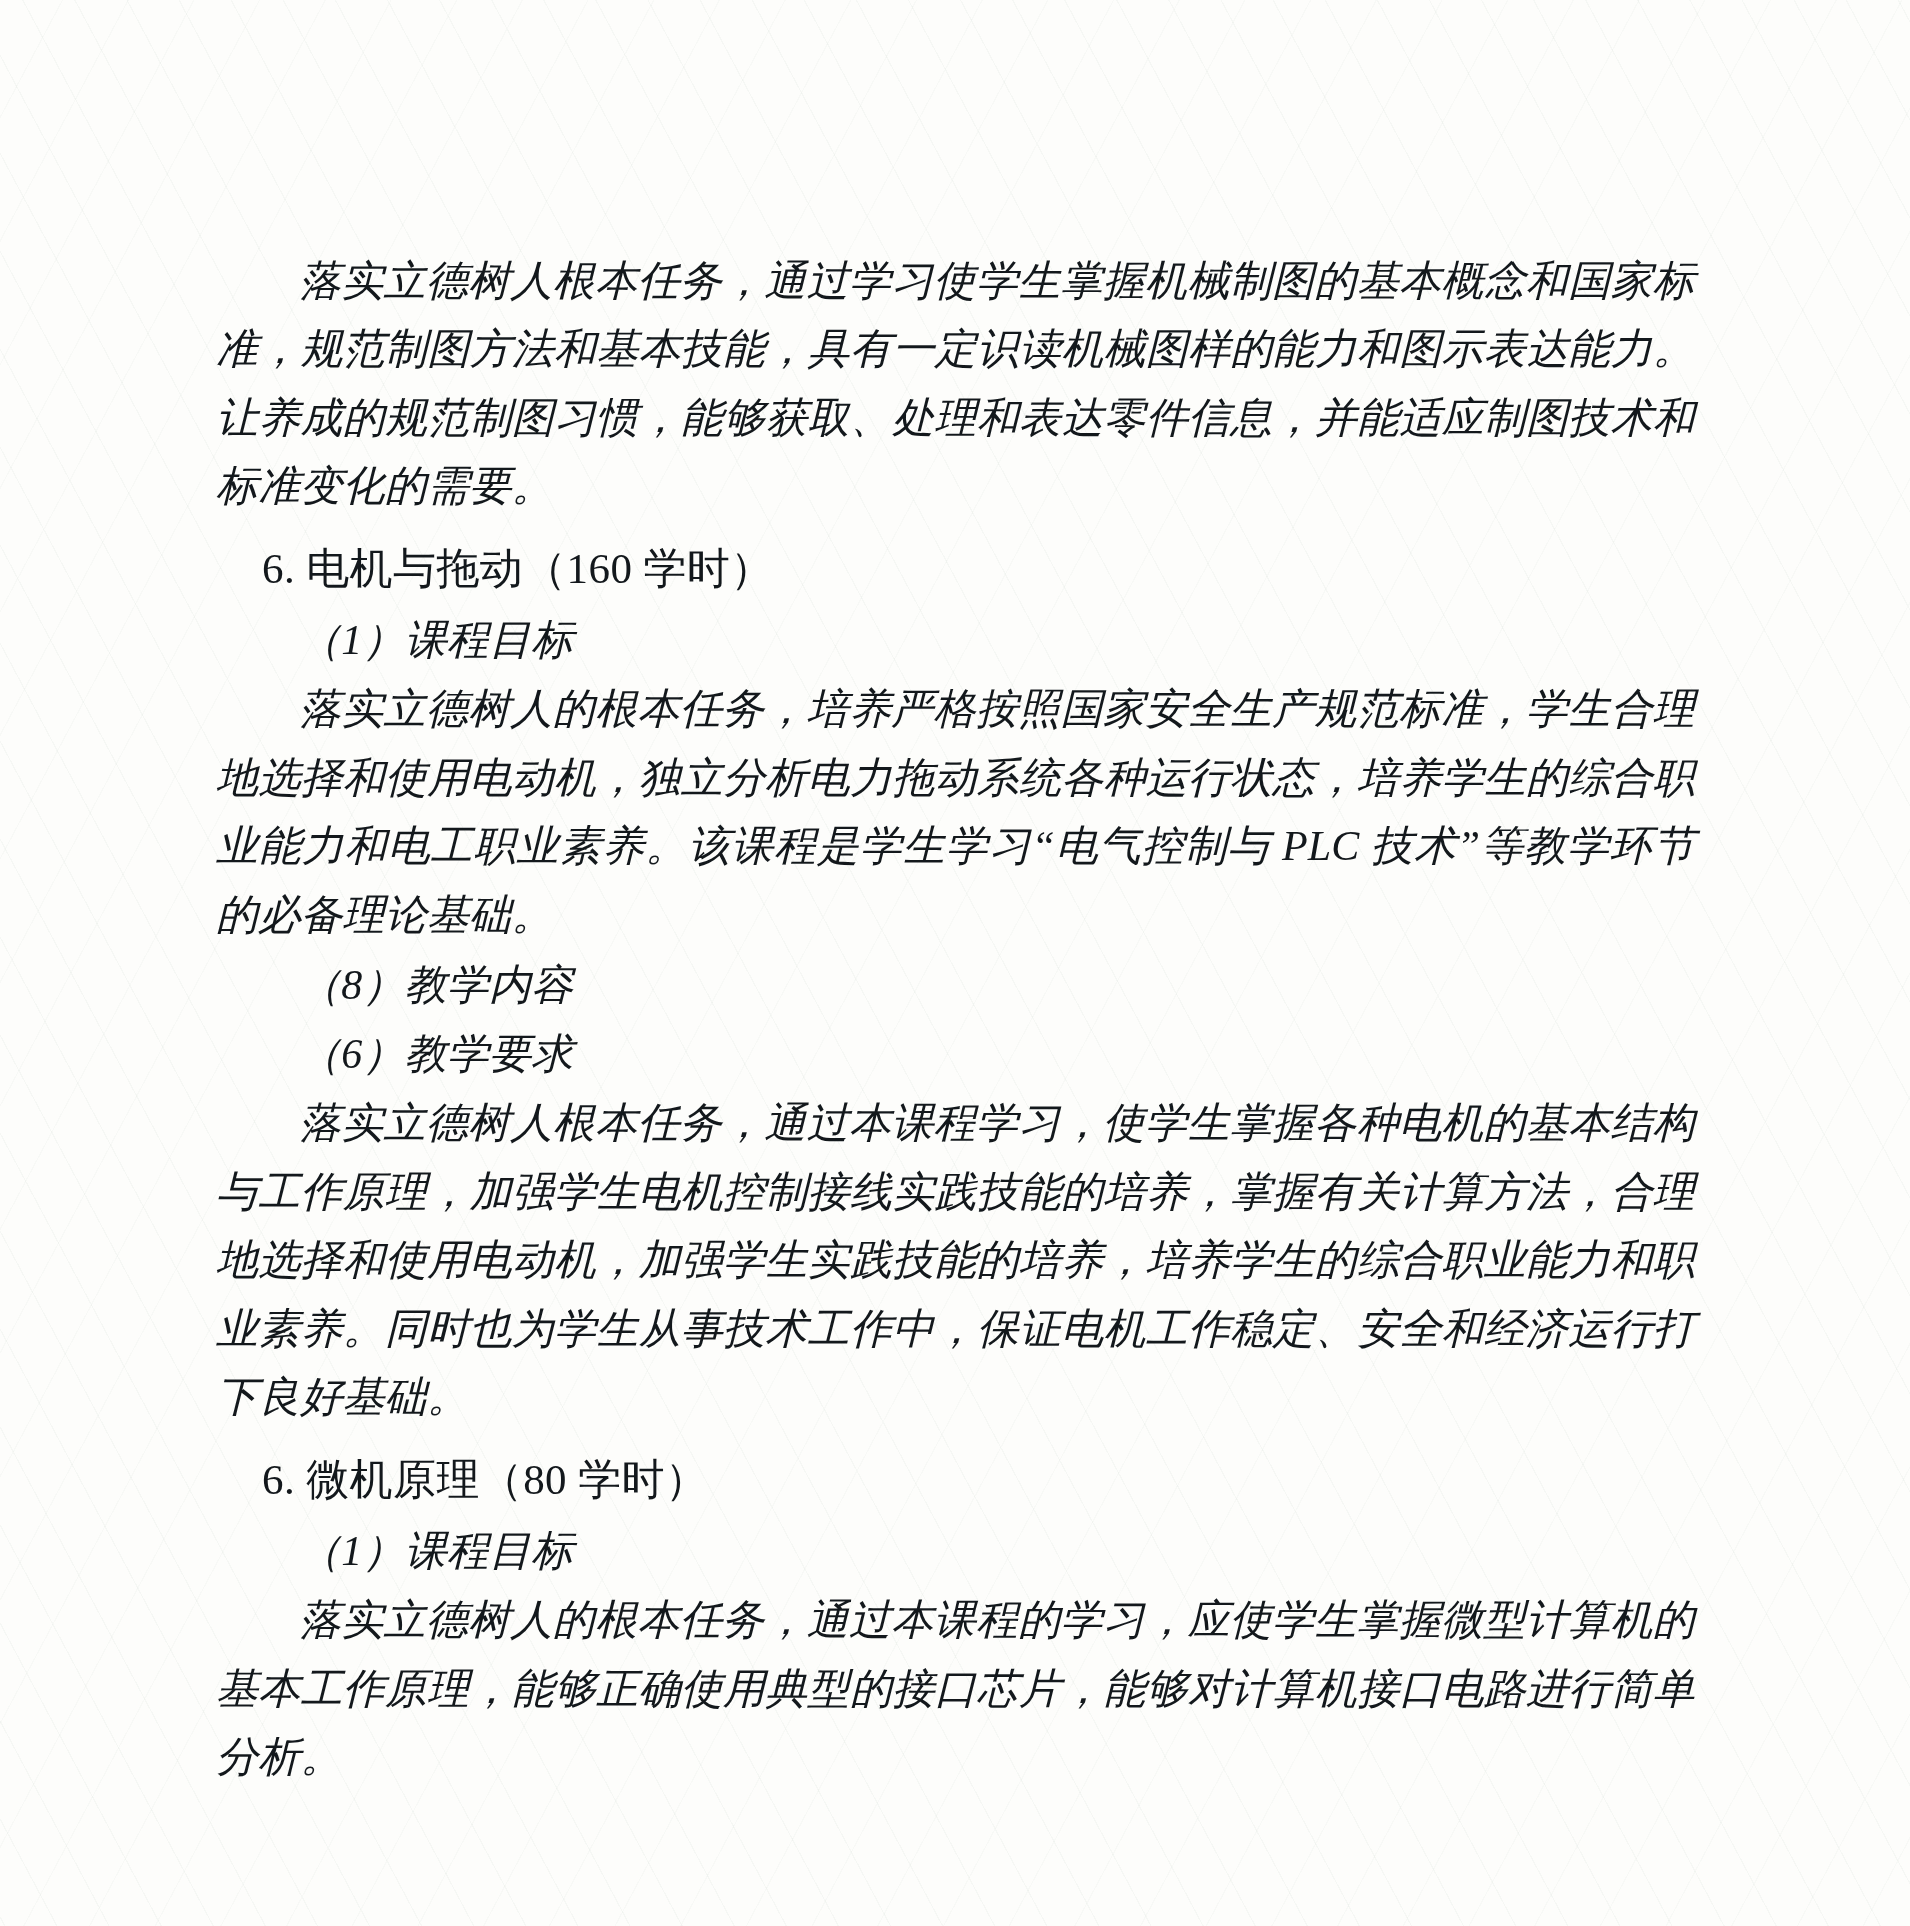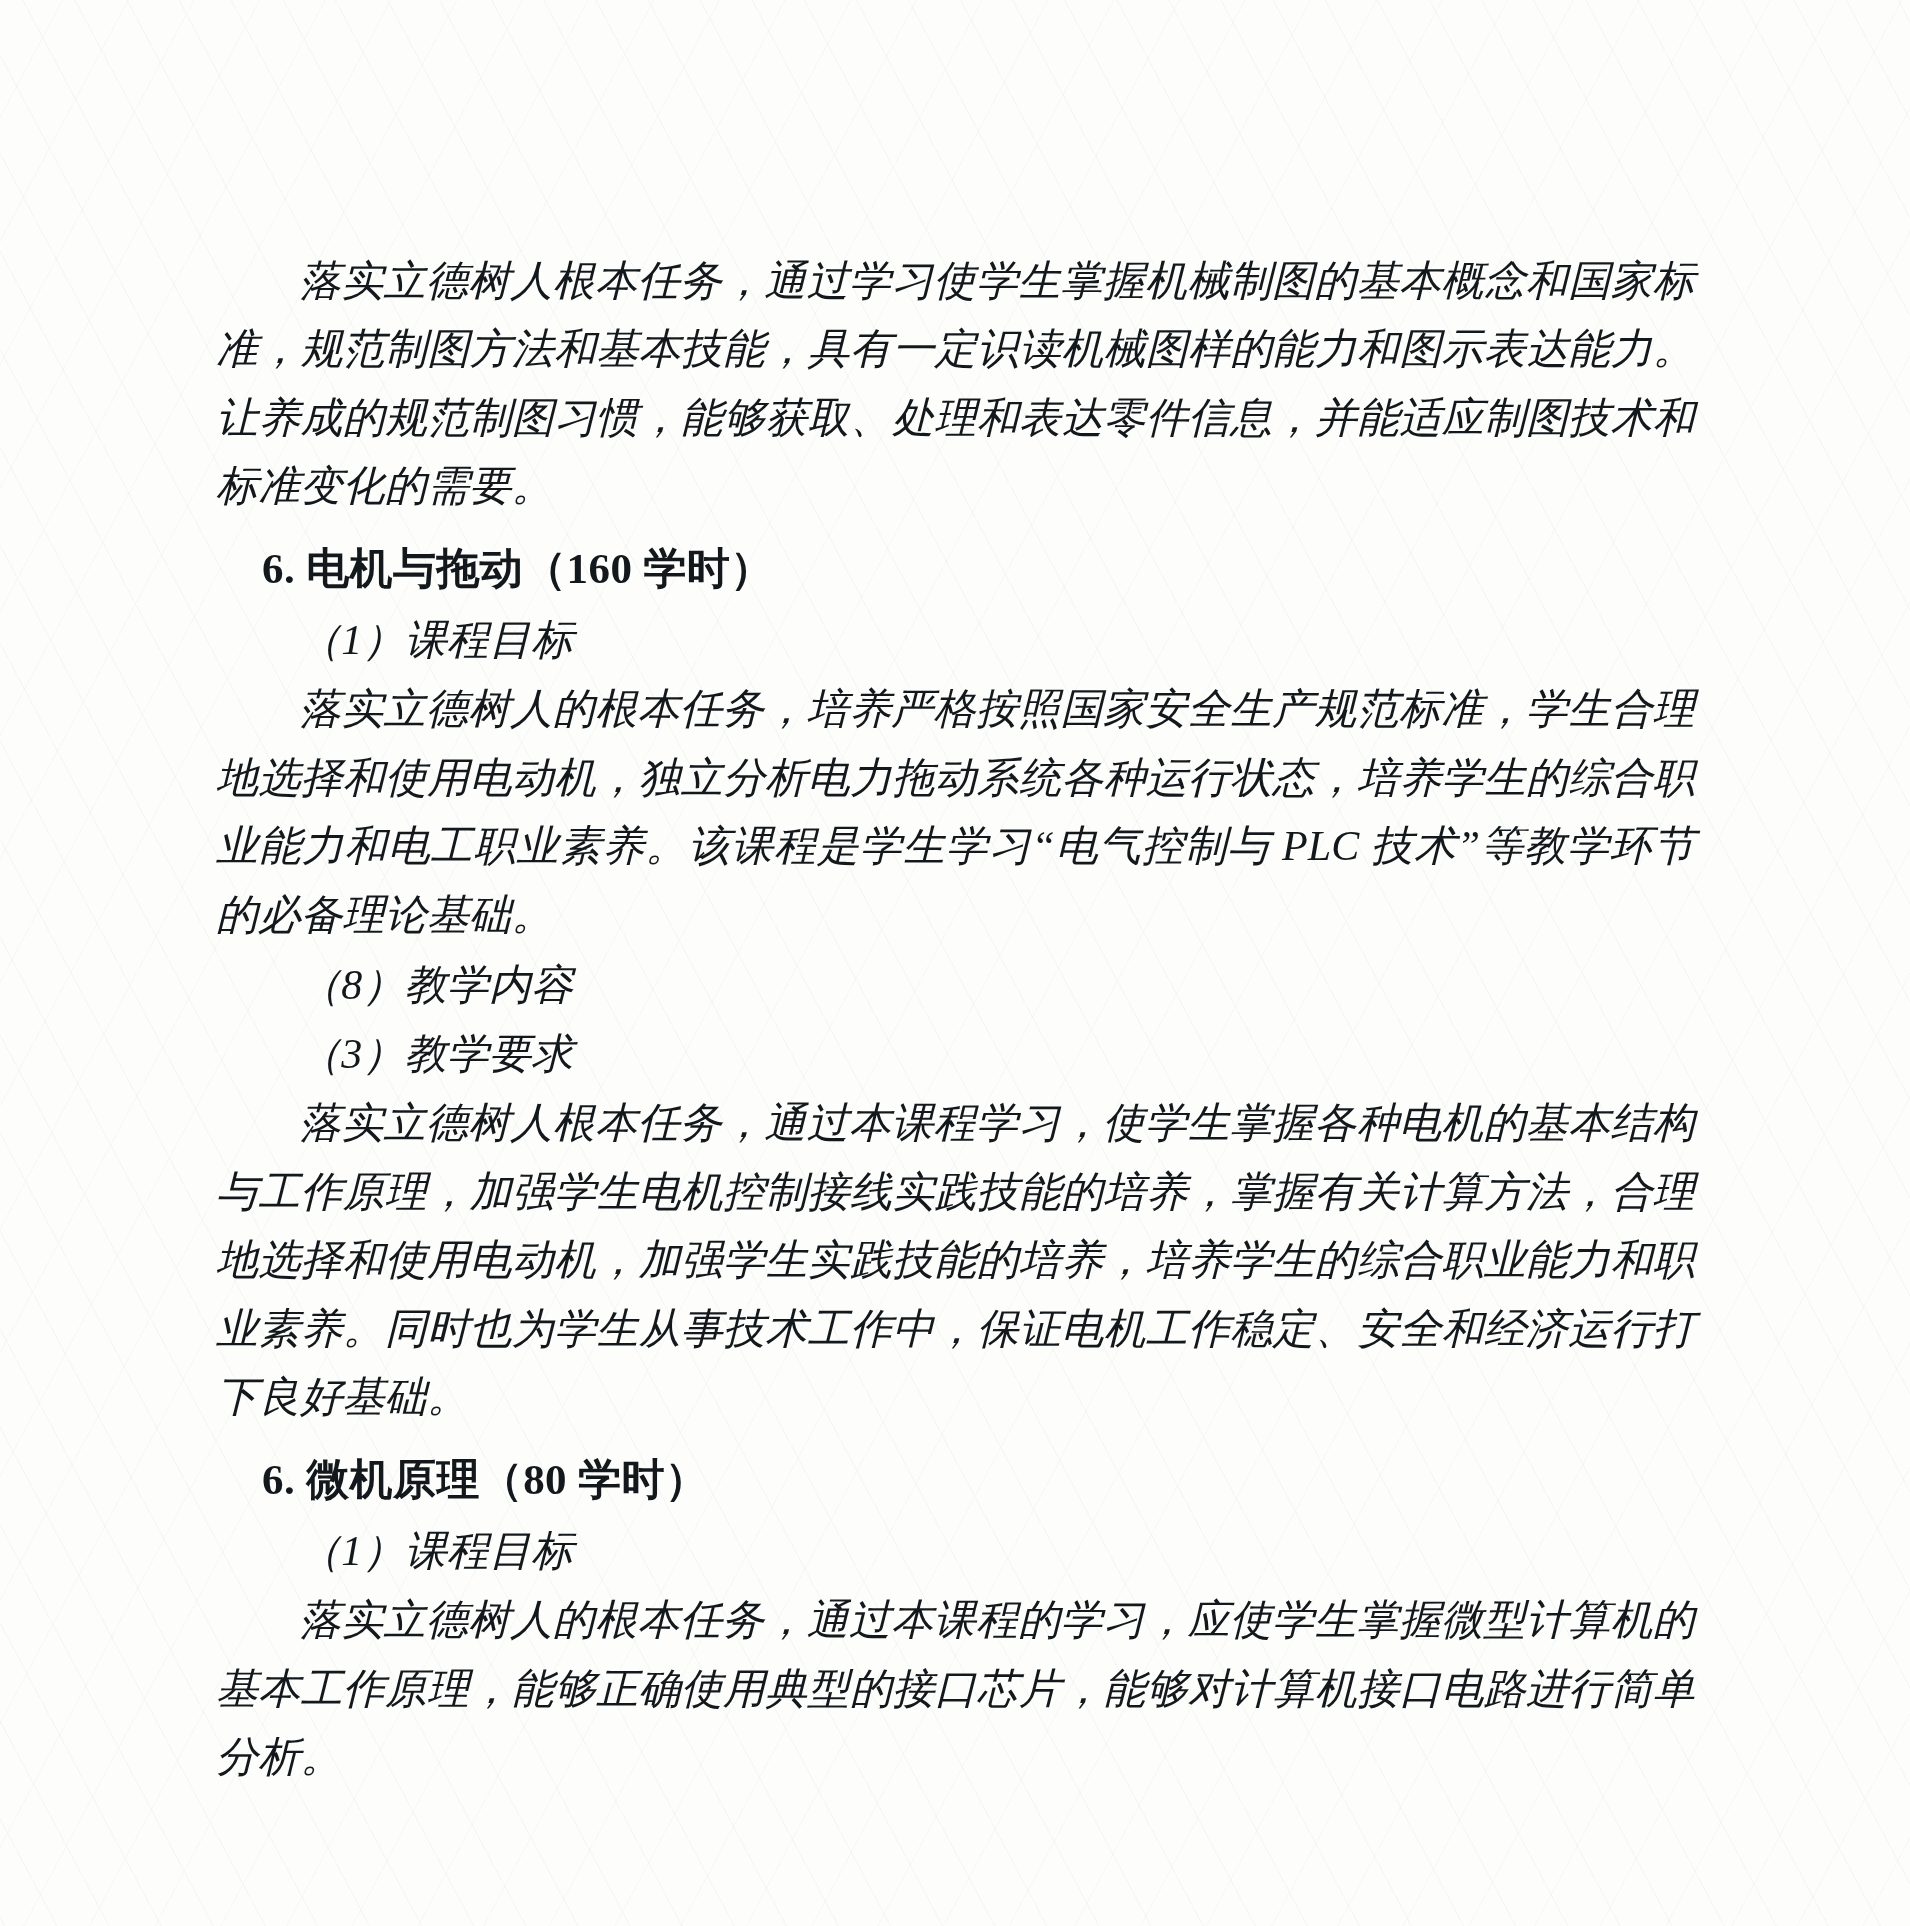--- a/index.html
+++ b/index.html
@@ -40,21 +40,21 @@
     line-height: 1.63;
     letter-spacing: 0.2px;
     text-align: justify;
     text-justify: inter-ideograph;
   }
   .indent2 {
     text-indent: 83px;
     font-style: italic;
   }
   .heading {
-    font-weight: bold;
+    font-weight: normal;
     font-size: 43px;
     text-indent: 46px;
     margin-top: 13px;
     margin-bottom: 2.3px;
     letter-spacing: 0.4px;
   }
   .para {
     margin-bottom: 1.5px;
   }
   .sub {
@@ -71,21 +71,21 @@
 
     <p class="para indent2">落实立德树人根本任务，通过学习使学生掌握机械制图的基本概念和国家标准，规范制图方法和基本技能，具有一定识读机械图样的能力和图示表达能力。让养成的规范制图习惯，能够获取、处理和表达零件信息，并能适应制图技术和标准变化的需要。</p>
 
     <p class="heading">6. 电机与拖动（160 学时）</p>
 
     <p class="sub indent2">（1）课程目标</p>
     <p class="para indent2">落实立德树人的根本任务，培养严格按照国家安全生产规范标准，学生合理地选择和使用电动机，独立分析电力拖动系统各种运行状态，培养学生的综合职业能力和电工职业素养。该课程是学生学习“电气控制与 PLC 技术”等教学环节的必备理论基础。</p>
 
     <p class="sub indent2">（8）教学内容</p>
 
-    <p class="sub indent2">（3）教学要求</p>
+    <p class="sub indent2">（6）教学要求</p>
     <p class="para indent2">落实立德树人根本任务，通过本课程学习，使学生掌握各种电机的基本结构与工作原理，加强学生电机控制接线实践技能的培养，掌握有关计算方法，合理地选择和使用电动机，加强学生实践技能的培养，培养学生的综合职业能力和职业素养。同时也为学生从事技术工作中，保证电机工作稳定、安全和经济运行打下良好基础。</p>
 
     <p class="heading">6. 微机原理（80 学时）</p>
 
     <p class="sub indent2">（1）课程目标</p>
     <p class="para indent2">落实立德树人的根本任务，通过本课程的学习，应使学生掌握微型计算机的基本工作原理，能够正确使用典型的接口芯片，能够对计算机接口电路进行简单分析。</p>
 
   </div>
 
 </div>

